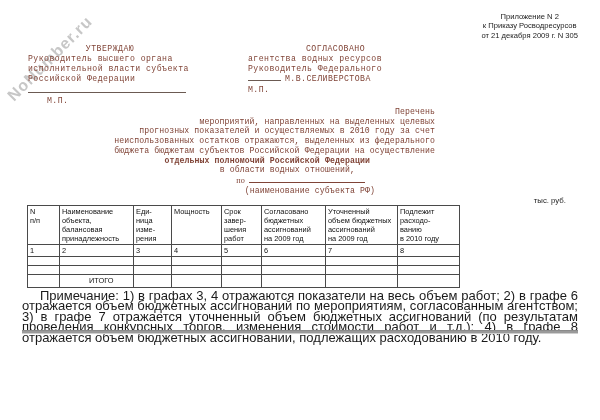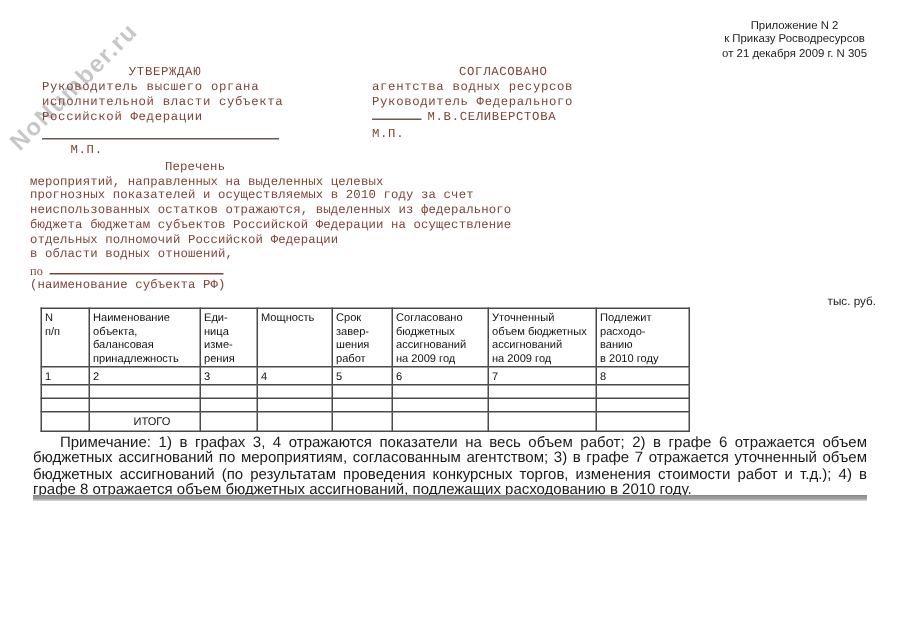--- a/index.html
+++ b/index.html
@@ -15,42 +15,42 @@
   .mono{font-family:"Liberation Mono",monospace;font-size:8.2px;letter-spacing:0.45px;
         line-height:10px;color:#804437;white-space:nowrap;}
   .approve{position:absolute;left:28px;top:44px;width:164px;}
   .agree{position:absolute;left:248px;top:44px;width:175px;}
   .blk-title{text-align:center;}
   .sigline{width:158px;height:8px;border-bottom:1px solid #6b5a52;}
   .stamp-a{margin-left:19px;margin-top:3px;}
   .stamp-b{margin-top:1px;}
   .sigrow .sigline2{display:inline-block;width:33px;border-bottom:1px solid #6b5a52;margin-right:4px;}
 
-  .doc-title{position:absolute;left:20px;top:107px;width:415px;text-align:left;
+  .doc-title{position:absolute;left:20px;top:107px;width:415px;text-align:right;
              font-family:"Liberation Mono",monospace;font-size:8.2px;letter-spacing:0.1px;
              line-height:9.7px;color:#804437;}
   .tl{white-space:nowrap;}
   .tl0{margin-left:90px;}
-  .tl5{margin-right:65px;}
+  .tl5{margin-right:65px;font-weight:bold;}
   .tl6{margin-right:80px;font-family:Liberation Mono, monospace;}
   .po-row{margin-right:70px;font-family:Liberation Serif, serif;}
   .po-line{display:inline-block;width:116px;border-bottom:1px solid #804437;margin-left:4px;height:7px;}
   .hint{margin-right:60px;}
 
-  .units{position:absolute;top:196px;right:16px;font-size:7.8px;color:#222;text-align:right;}
+  .units{position:absolute;top:196px;right:34px;font-size:7.8px;color:#222;text-align:right;}
 
   table.grid{position:absolute;left:27px;top:205px;border-collapse:collapse;table-layout:fixed;}
   table.grid th,table.grid td{border:1px solid #4a4a4a;padding:1px 2px;vertical-align:top;
         font-size:7.4px;line-height:9.1px;font-weight:normal;text-align:left;color:#111;}
   table.grid th{white-space:pre-line;}
   tr.num td{height:8px;}
   tr.empty td{height:6px;}
   tr.total td{height:8px;padding-left:29px;}
 
-  .note{position:absolute;left:22px;top:291px;width:556px;font-size:10px;line-height:10.4px;
+  .note{position:absolute;left:22px;top:291px;width:556px;font-size:13px;line-height:10.4px;
         text-align:justify;text-indent:18px;color:#1a1a1a;}
 
   .divider{position:absolute;left:22px;top:330px;width:556px;height:2px;background:#9a9a9a;
            border-bottom:1px solid #cfcfcf;border-top:1px solid #8a8a8a;}
 </style>
 </head>
 <body>
 
 <div class="page">
 

